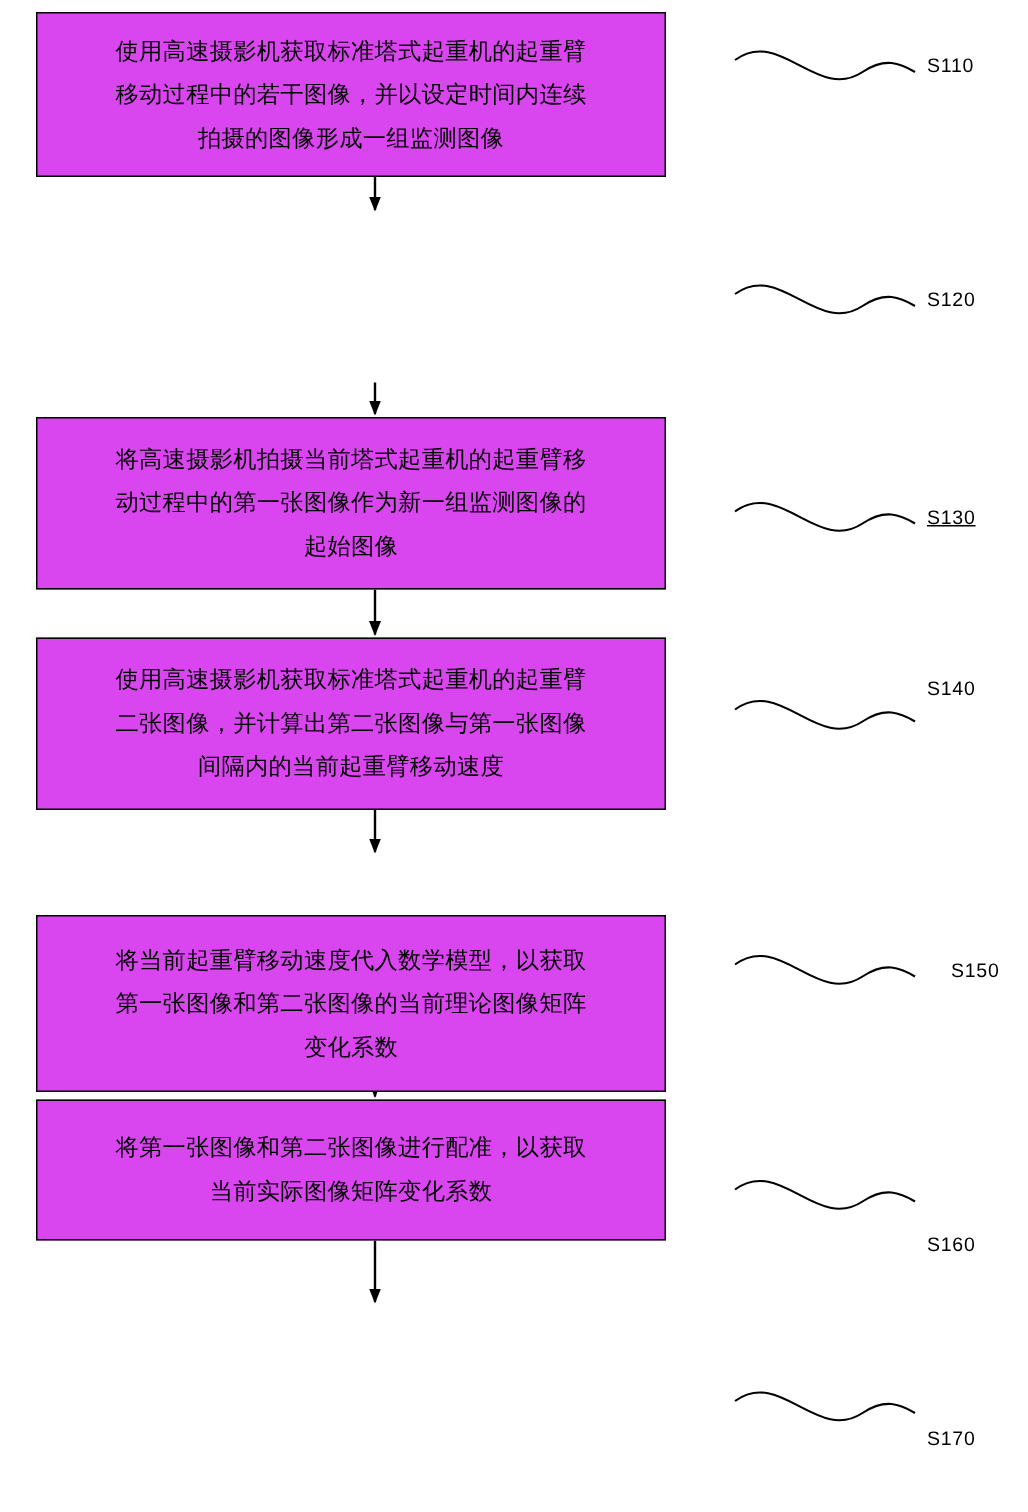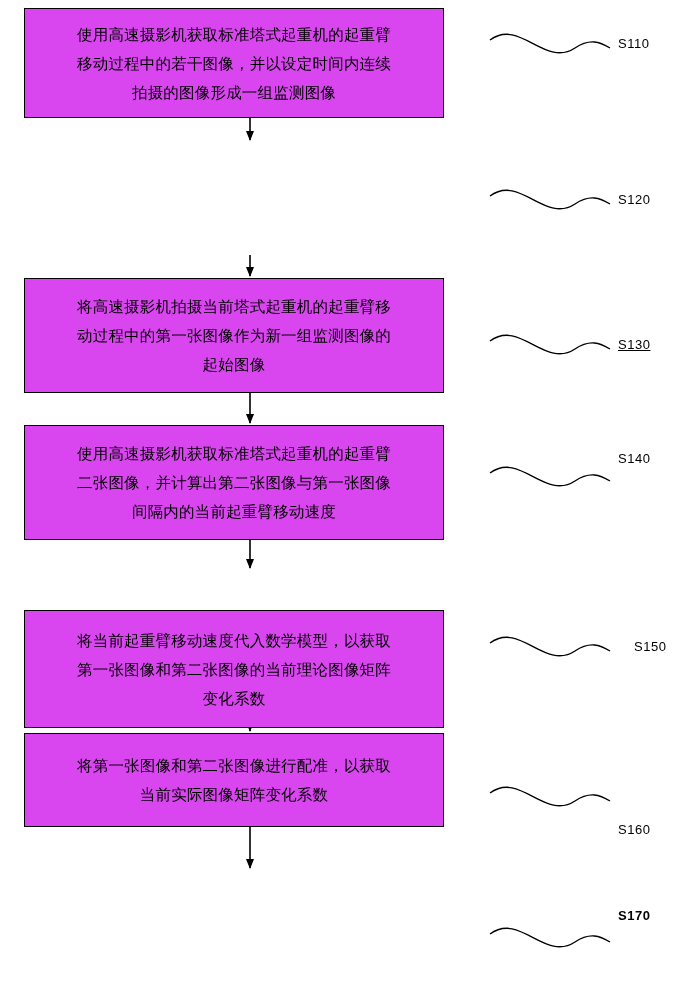--- a/index.html
+++ b/index.html
@@ -109,15 +109,15 @@
     <div class="step-text">将第一张图像和第二张图像进行配准，以获取
 当前实际图像矩阵变化系数</div>
   </div>
 
   <div class="label" style="left:618px; top:36px;">S110</div>
   <div class="label" style="left:618px; top:192px;">S120</div>
   <div class="label" style="left:618px; top:337px;text-decoration:underline;">S130</div>
   <div class="label" style="left:618px; top:451px;">S140</div>
   <div class="label" style="left:634px; top:639px;">S150</div>
   <div class="label" style="left:618px; top:789px;margin-top:33px;">S160</div>
-  <div class="label" style="left:618px; top:908px;font-weight:bold;">S170</div>
+  <div class="label" style="left:618px; top:951px;">S170</div>
 
 </div>
 
 </body></html>

